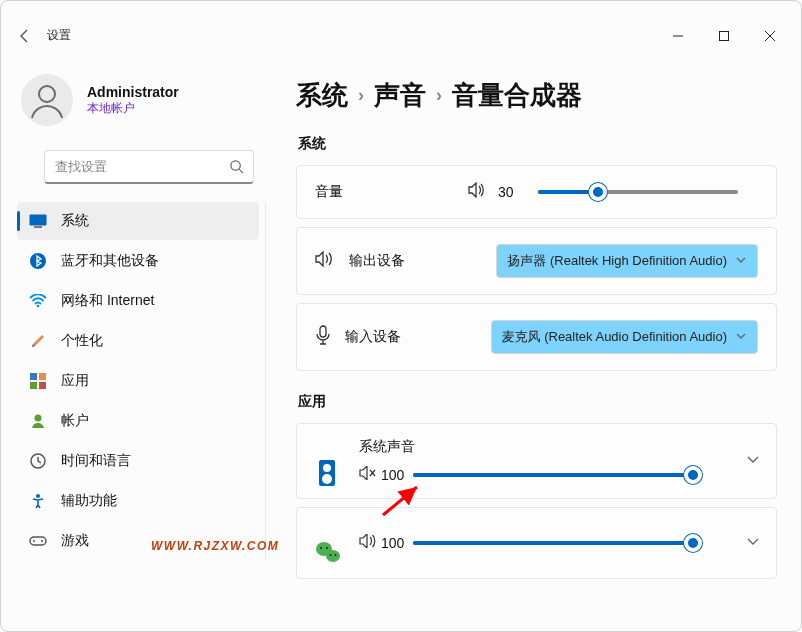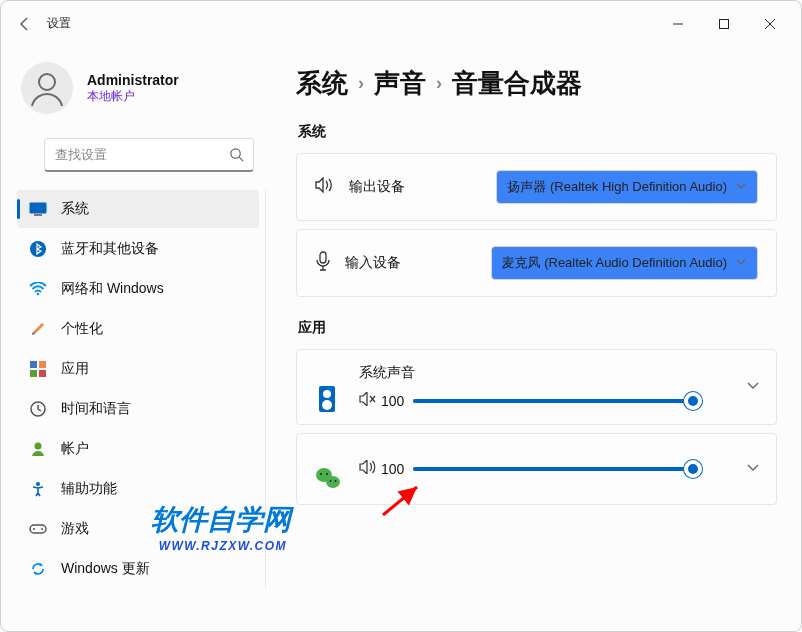--- a/index.html
+++ b/index.html
@@ -1,18 +1,18 @@
 <!DOCTYPE html>
 <html><head>
 <meta charset="utf-8">
 <style>
 * { margin: 0; padding: 0; box-sizing: border-box; font-family: "Segoe UI", "Microsoft YaHei", sans-serif; }
 body { width: 802px; height: 632px; background: #fcfcfc; border: 1px solid #d0d0d0; border-radius: 8px; overflow: hidden; position: relative; }
 
-.titlebar { height: 45px; display: flex; align-items: center; padding: 16px 8px; }
+.titlebar { height: 45px; display: flex; align-items: center; padding: 16px 8px; margin-top: 12px; }
 .titlebar-left { display: flex; align-items: center; gap: 12px; padding-left: 6px; }
 .back-btn { width: 20px; height: 20px; display: flex; align-items: center; justify-content: center; cursor: pointer; color: #555; }
 .title-text { font-size: 12px; color: #222; }
 .titlebar-right { margin-left: auto; display: flex; }
 .win-btn { width: 46px; height: 32px; display: flex; align-items: center; justify-content: center; cursor: pointer; color: #222; }
 
 .content { display: flex; height: calc(100% - 45px); }
 
 .sidebar { width: 265px; padding: 10px 0 10px 16px; display: flex; flex-direction: column; overflow: hidden; }
 .user { display: flex; align-items: center; gap: 14px; padding: 6px 6px 20px 4px; }
@@ -40,34 +40,34 @@
 
 .card { border: 1px solid #e6e6e6; border-radius: 4px; background: #fdfdfd; margin-bottom: 8px; padding: 16px 18px; display: flex; align-items: center; gap: 14px; }
 .card-title { font-size: 14px; color: #111; }
 .card-right { margin-left: auto; display: flex; align-items: center; gap: 12px; }
 .vol-num { font-size: 14px; color: #111; width: 28px; text-align: left; }
 .slider { position: relative; height: 18px; display: flex; align-items: center; }
 .slider .track { position: relative; height: 4px; width: 100%; background: #8a8a8a; border-radius: 2px; }
 .slider .fill { position: absolute; height: 4px; background: #0067c0; border-radius: 2px; left: 0; }
 .slider .thumb { position: absolute; width: 18px; height: 18px; border-radius: 50%; background: #0067c0; border: 4px solid #fff; box-shadow: 0 0 0 1px #0067c0; top: 50%; transform: translate(-50%, -50%); }
 
-.select { min-width: 260px; height: 34px; border: 1px solid #d6d6d6; border-radius: 4px; background: #3b82f6; display: flex; align-items: center; padding: 0 10px; font-size: 13px; color: #222; cursor: pointer; justify-content: space-between; gap: 8px; }
+.select { min-width: 260px; height: 34px; border: 1px solid #d6d6d6; border-radius: 4px; background: #7dd3fc; display: flex; align-items: center; padding: 0 10px; font-size: 13px; color: #222; cursor: pointer; justify-content: space-between; gap: 8px; }
 .select .chev { color: #666; }
 
 .app-card { border: 1px solid #e6e6e6; border-radius: 4px; background: #fdfdfd; margin-bottom: 8px; padding: 14px 18px; position: relative; }
 .app-head { display: flex; align-items: center; gap: 20px; }
 .app-icon { width: 24px; height: 24px; margin-top: 18px; }
 .app-body { flex: 1; display: flex; flex-direction: column; gap: 10px; }
 .app-name { font-size: 14px; color: #111; }
 .app-vol { display: flex; align-items: center; gap: 4px; }
 .expand { position: absolute; right: 16px; top: 50%; transform: translateY(-50%); color: #666; cursor: pointer; }
 
 .watermark { position: absolute; left: 150px; bottom: 78px; font-weight: 900; font-style: italic; pointer-events: none; white-space: nowrap; }
 .watermark .t1 { font-size: 28px; color: #0079d8; text-shadow: 1px 1px 0 #fff, -1px -1px 0 #fff; }
-.watermark .t2 { font-size: 12px; color: #1d4ed8; letter-spacing: 1.5px; display: block; text-align: right; margin-right: 4px; }
+.watermark .t2 { font-size: 12px; color: #c2410c; letter-spacing: 1.5px; display: block; text-align: right; margin-right: 4px; }
 
 .arrow-annot { position: absolute; left: 376px; top: 480px; pointer-events: none; }
 
 .speaker-icon { color: #333; flex-shrink: 0; }
 </style>
 </head>
 <body>
 
 <div class="titlebar">
   <div class="titlebar-left">
@@ -140,21 +140,21 @@
           </span>
         <span>蓝牙和其他设备</span>
       </div>
       <div class="nav-item">
         <span class="nav-icon">
             <svg width="18" height="14" viewBox="0 0 18 14">
               <path d="M1 4c5-5 11-5 16 0M3.5 7c3.5-3.5 7.5-3.5 11 0M6 10c2-2 4-2 6 0" fill="none" stroke="#0090f0" stroke-width="1.8"></path>
               <circle cx="9" cy="12" r="1.3" fill="#0090f0"></circle>
             </svg>
           </span>
-        <span>网络和 Windows</span>
+        <span>网络和 Internet</span>
       </div>
       <div class="nav-item">
         <span class="nav-icon">
             <svg width="16" height="16" viewBox="0 0 16 16">
               <path d="M2 14l3-1 9-9-2-2-9 9z" fill="#e98b4a"></path>
               <path d="M2 14l1-3 2 2z" fill="#3a76c8"></path>
             </svg>
           </span>
         <span>个性化</span>
       </div>
@@ -165,77 +165,84 @@
               <rect x="9" y="0" width="7" height="7" fill="#e98b4a"></rect>
               <rect x="0" y="9" width="7" height="7" fill="#5aa02c"></rect>
               <rect x="9" y="9" width="7" height="7" fill="#c84a4a"></rect>
             </svg>
           </span>
         <span>应用</span>
       </div>
       <div class="nav-item">
         <span class="nav-icon">
             <svg width="16" height="16" viewBox="0 0 16 16">
+              <circle cx="8" cy="5" r="3.5" fill="#5aa02c"></circle>
+              <path d="M2 15c1-4 4-5 6-5s5 1 6 5z" fill="#5aa02c"></path>
+            </svg>
+          </span>
+        <span>帐户</span>
+      </div>
+      <div class="nav-item">
+        <span class="nav-icon">
+            <svg width="16" height="16" viewBox="0 0 16 16">
               <circle cx="8" cy="8" r="7" fill="none" stroke="#555" stroke-width="1.5"></circle>
               <path d="M8 4v4l3 2" fill="none" stroke="#555" stroke-width="1.5"></path>
             </svg>
           </span>
         <span>时间和语言</span>
-      </div>
-      <div class="nav-item">
-        <span class="nav-icon">
-            <svg width="16" height="16" viewBox="0 0 16 16">
-              <circle cx="8" cy="5" r="3.5" fill="#5aa02c"></circle>
-              <path d="M2 15c1-4 4-5 6-5s5 1 6 5z" fill="#5aa02c"></path>
-            </svg>
-          </span>
-        <span>帐户</span>
       </div>
       <div class="nav-item">
         <span class="nav-icon">
             <svg width="16" height="16" viewBox="0 0 16 16">
               <circle cx="8" cy="3" r="2" fill="#0067c0"></circle>
               <path d="M3 6l5 1 5-1M8 7v5M6 15l2-3 2 3" fill="none" stroke="#0067c0" stroke-width="1.6"></path>
             </svg>
           </span>
         <span>辅助功能</span>
       </div>
       <div class="nav-item">
         <span class="nav-icon">
             <svg width="18" height="14" viewBox="0 0 18 14">
               <rect x="1" y="3" width="16" height="8" rx="4" fill="none" stroke="#555" stroke-width="1.5"></rect>
               <circle cx="5" cy="7" r="1" fill="#555"></circle>
               <circle cx="13" cy="7" r="1" fill="#555"></circle>
             </svg>
           </span>
         <span>游戏</span>
-      </div>
-      <div class="nav-item">
-        <span class="nav-icon">
-            <svg width="16" height="16" viewBox="0 0 16 16">
-              <path d="M3 8a5 5 0 019-3M13 8a5 5 0 01-9 3" fill="none" stroke="#0090f0" stroke-width="1.8"></path>
-              <path d="M11 2l1 3-3 0M5 14l-1-3 3 0" fill="#0090f0"></path>
-            </svg>
-          </span>
-        <span>Windows 更新</span>
       </div>
     </div>
   </div>
 
   <div class="main">
     <div class="breadcrumb">
       <span class="bc-link">系统</span>
       <span class="bc-sep">›</span>
       <span class="bc-link">声音</span>
       <span class="bc-sep">›</span>
       <span>音量合成器</span>
     </div>
 
     <div class="section-label">系统</div>
 
+    <div class="card">
+      <div class="card-title">音量</div>
+      <div class="card-right" style="flex:1; max-width:290px;">
+        <span class="speaker-icon"><svg width="18" height="16" viewBox="0 0 18 16">
+              <path d="M1 5h3l4-4v14l-4-4H1z" fill="none" stroke="currentColor" stroke-width="1.3"></path>
+              <path d="M11 4c2 2 2 6 0 8M13 2c3 3 3 9 0 12" fill="none" stroke="currentColor" stroke-width="1.3"></path>
+            </svg></span>
+        <span class="vol-num">30</span>
+        <div class="slider" style="width:200px;">
+          <div class="track">
+              <div class="fill" style="width:30%"></div>
+              <div class="thumb" style="left:30%"></div>
+            </div>
+        </div>
+      </div>
+    </div>
 
     <div class="card">
       <span class="speaker-icon"><svg width="20" height="18" viewBox="0 0 20 18">
             <path d="M1 6h3l4-4v14l-4-4H1z" fill="none" stroke="currentColor" stroke-width="1.3"></path>
             <path d="M11 5c2 2 2 6 0 8M14 3c3 3 3 9 0 12" fill="none" stroke="currentColor" stroke-width="1.3"></path>
           </svg></span>
       <div class="card-title">输出设备</div>
       <div class="card-right">
         <div class="select">
           <span>扬声器 (Realtek High Definition Audio)</span>
@@ -321,21 +328,20 @@
       </div>
       <span class="expand"><svg width="14" height="14" viewBox="0 0 14 14">
             <path d="M2 5l5 5 5-5" fill="none" stroke="currentColor" stroke-width="1.4"></path>
           </svg></span>
     </div>
 
   </div>
 </div>
 
 <div class="watermark">
-  <span class="t1">软件自学网</span>
   <span class="t2">WWW.RJZXW.COM</span>
 </div>
 
 <svg class="arrow-annot" width="50" height="40">
   <defs>
       <marker id="ah" markerWidth="8" markerHeight="8" refX="6" refY="3" orient="auto">
         <path d="M0 0 6 3 0 6z" fill="#ff0000"></path>
       </marker>
     </defs>
   <line x1="6" y1="34" x2="40" y2="6" stroke="#ff0000" stroke-width="3" marker-end="url(#ah)"></line>

